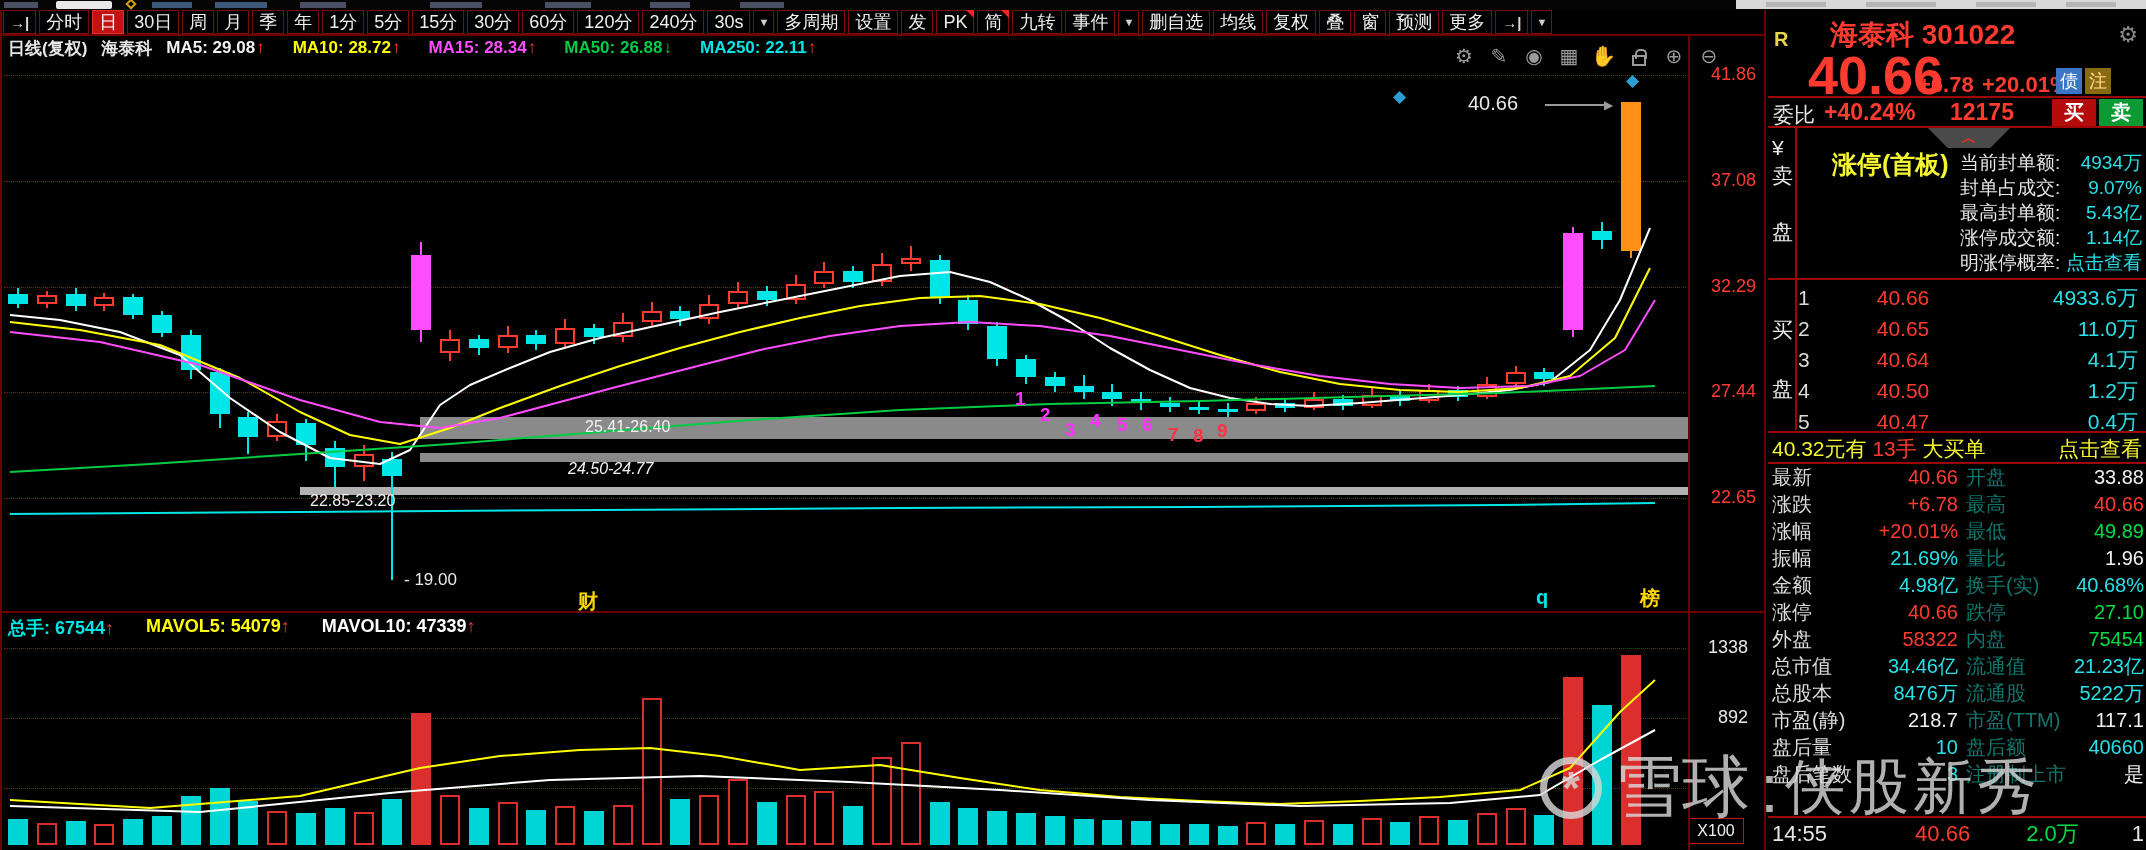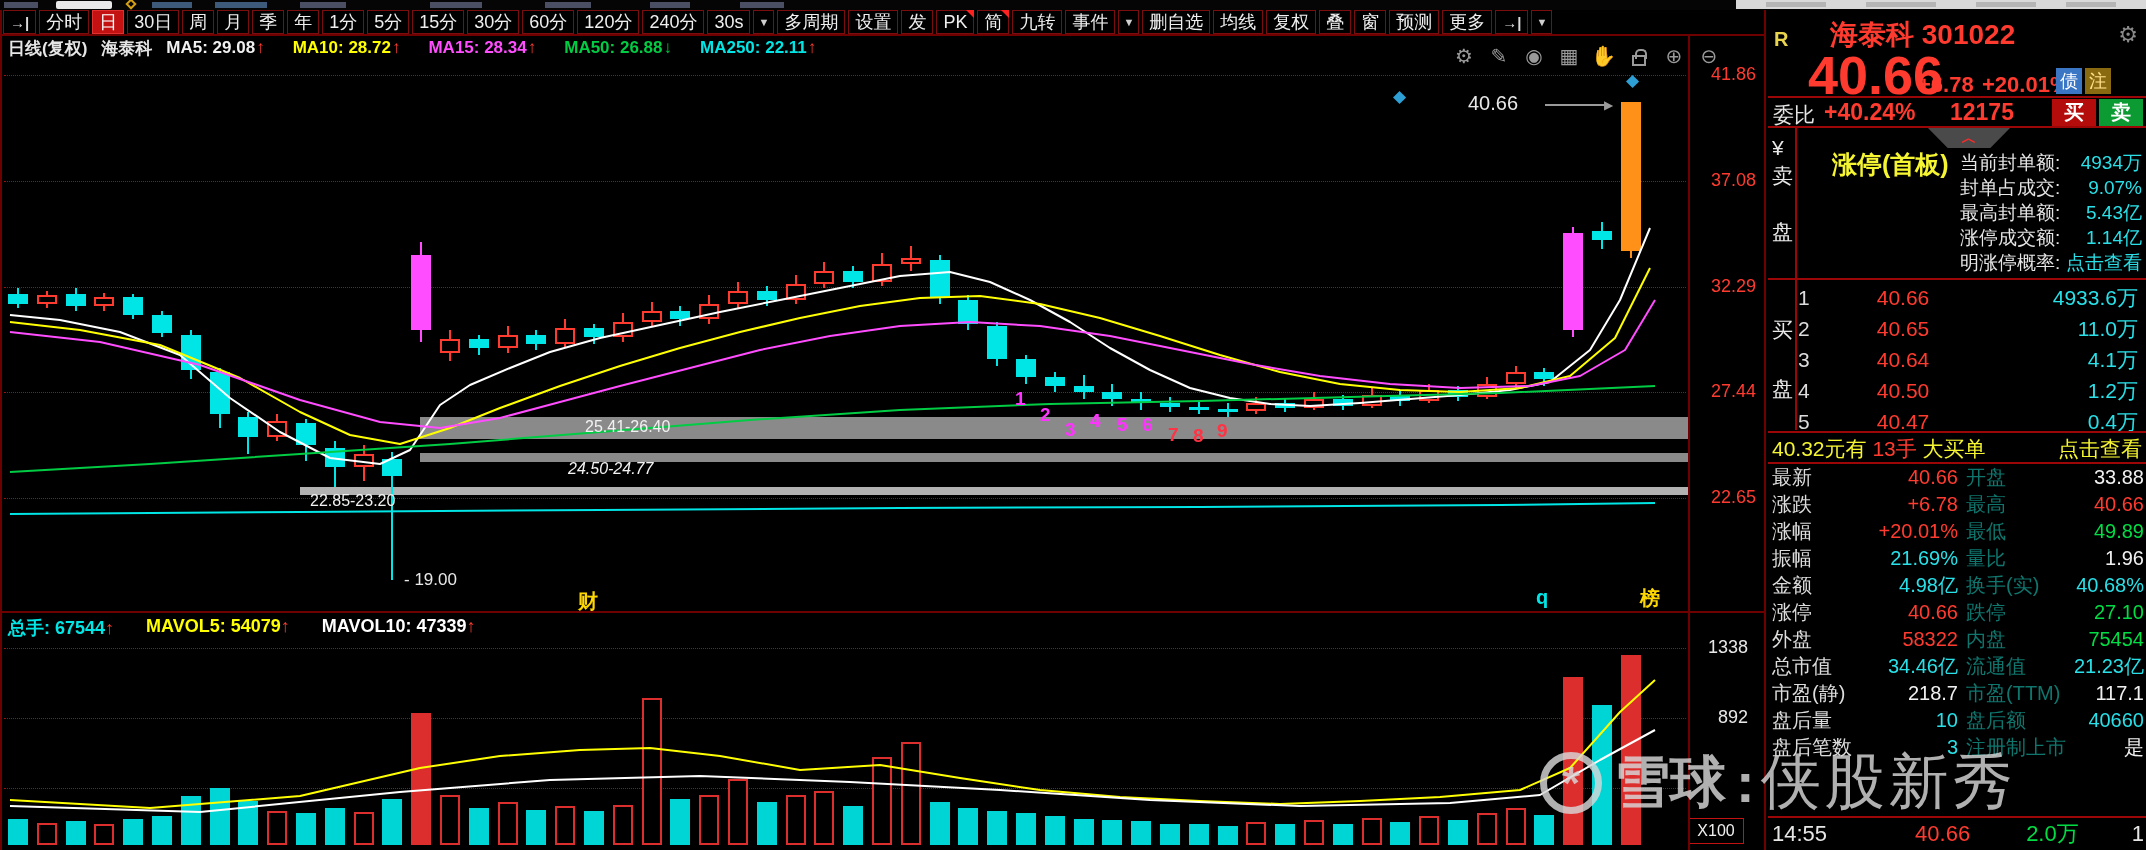--- a/index.html
+++ b/index.html
@@ -97,21 +97,21 @@
   .s-l2 { width:106px; padding-left:8px; color:#0f766e; white-space:nowrap; }
   .s-v2 { flex:1; text-align:right; white-space:nowrap; }
   .ticker { position:absolute; left:4px; top:810px; width:372px; height:28px; display:flex;
             align-items:center; font-size:22px; }
   
   .watermark { position:absolute; left:1540px; top:742px; z-index:50; display:flex; align-items:center;
                color:rgba(215,215,215,0.82); pointer-events:none; }
   .wm-logo { width:62px; height:62px; border:7px solid rgba(215,215,215,0.82); border-radius:50%;
              display:flex; align-items:center; justify-content:center; font-size:46px; font-weight:bold;
              margin-right:12px; line-height:62px; }
-  .wm-a { font-size:56px; font-weight:bold; margin-right:10px; }
+  .wm-a { font-size:68px; font-weight:normal; margin-right:10px; }
   .wm-b { font-size:60px; letter-spacing:4px; }
 </style>
 </head>
 <body>
 
 <div class="app">
 
   <div class="topstrip">
     <span class="frag" style="left:4px;width:34px"></span>
     <span class="frag" style="left:152px;width:40px;background:#3e5a7a"></span>
@@ -561,20 +561,26 @@
           <div class="s-l2">内盘</div>
           <div class="s-v2" style="color: rgb(0, 221, 68);">75454</div>
         </div>
         <div class="s-row">
           <div class="s-l">总市值</div>
           <div class="s-v1" style="color: rgb(41, 224, 232);">34.46亿</div>
           <div class="s-l2">流通值</div>
           <div class="s-v2" style="color: rgb(41, 224, 232);">21.23亿</div>
         </div>
         <div class="s-row">
+          <div class="s-l">总股本</div>
+          <div class="s-v1" style="color: rgb(41, 224, 232);">8476万</div>
+          <div class="s-l2">流通股</div>
+          <div class="s-v2" style="color: rgb(41, 224, 232);">5222万</div>
+        </div>
+        <div class="s-row">
           <div class="s-l">市盈(静)</div>
           <div class="s-v1" style="color: rgb(240, 240, 240);">218.7</div>
           <div class="s-l2">市盈(TTM)</div>
           <div class="s-v2" style="color: rgb(240, 240, 240);">117.1</div>
         </div>
         <div class="s-row">
           <div class="s-l">盘后量</div>
           <div class="s-v1" style="color: rgb(41, 224, 232);">10</div>
           <div class="s-l2">盘后额</div>
           <div class="s-v2" style="color: rgb(41, 224, 232);">40660</div>

